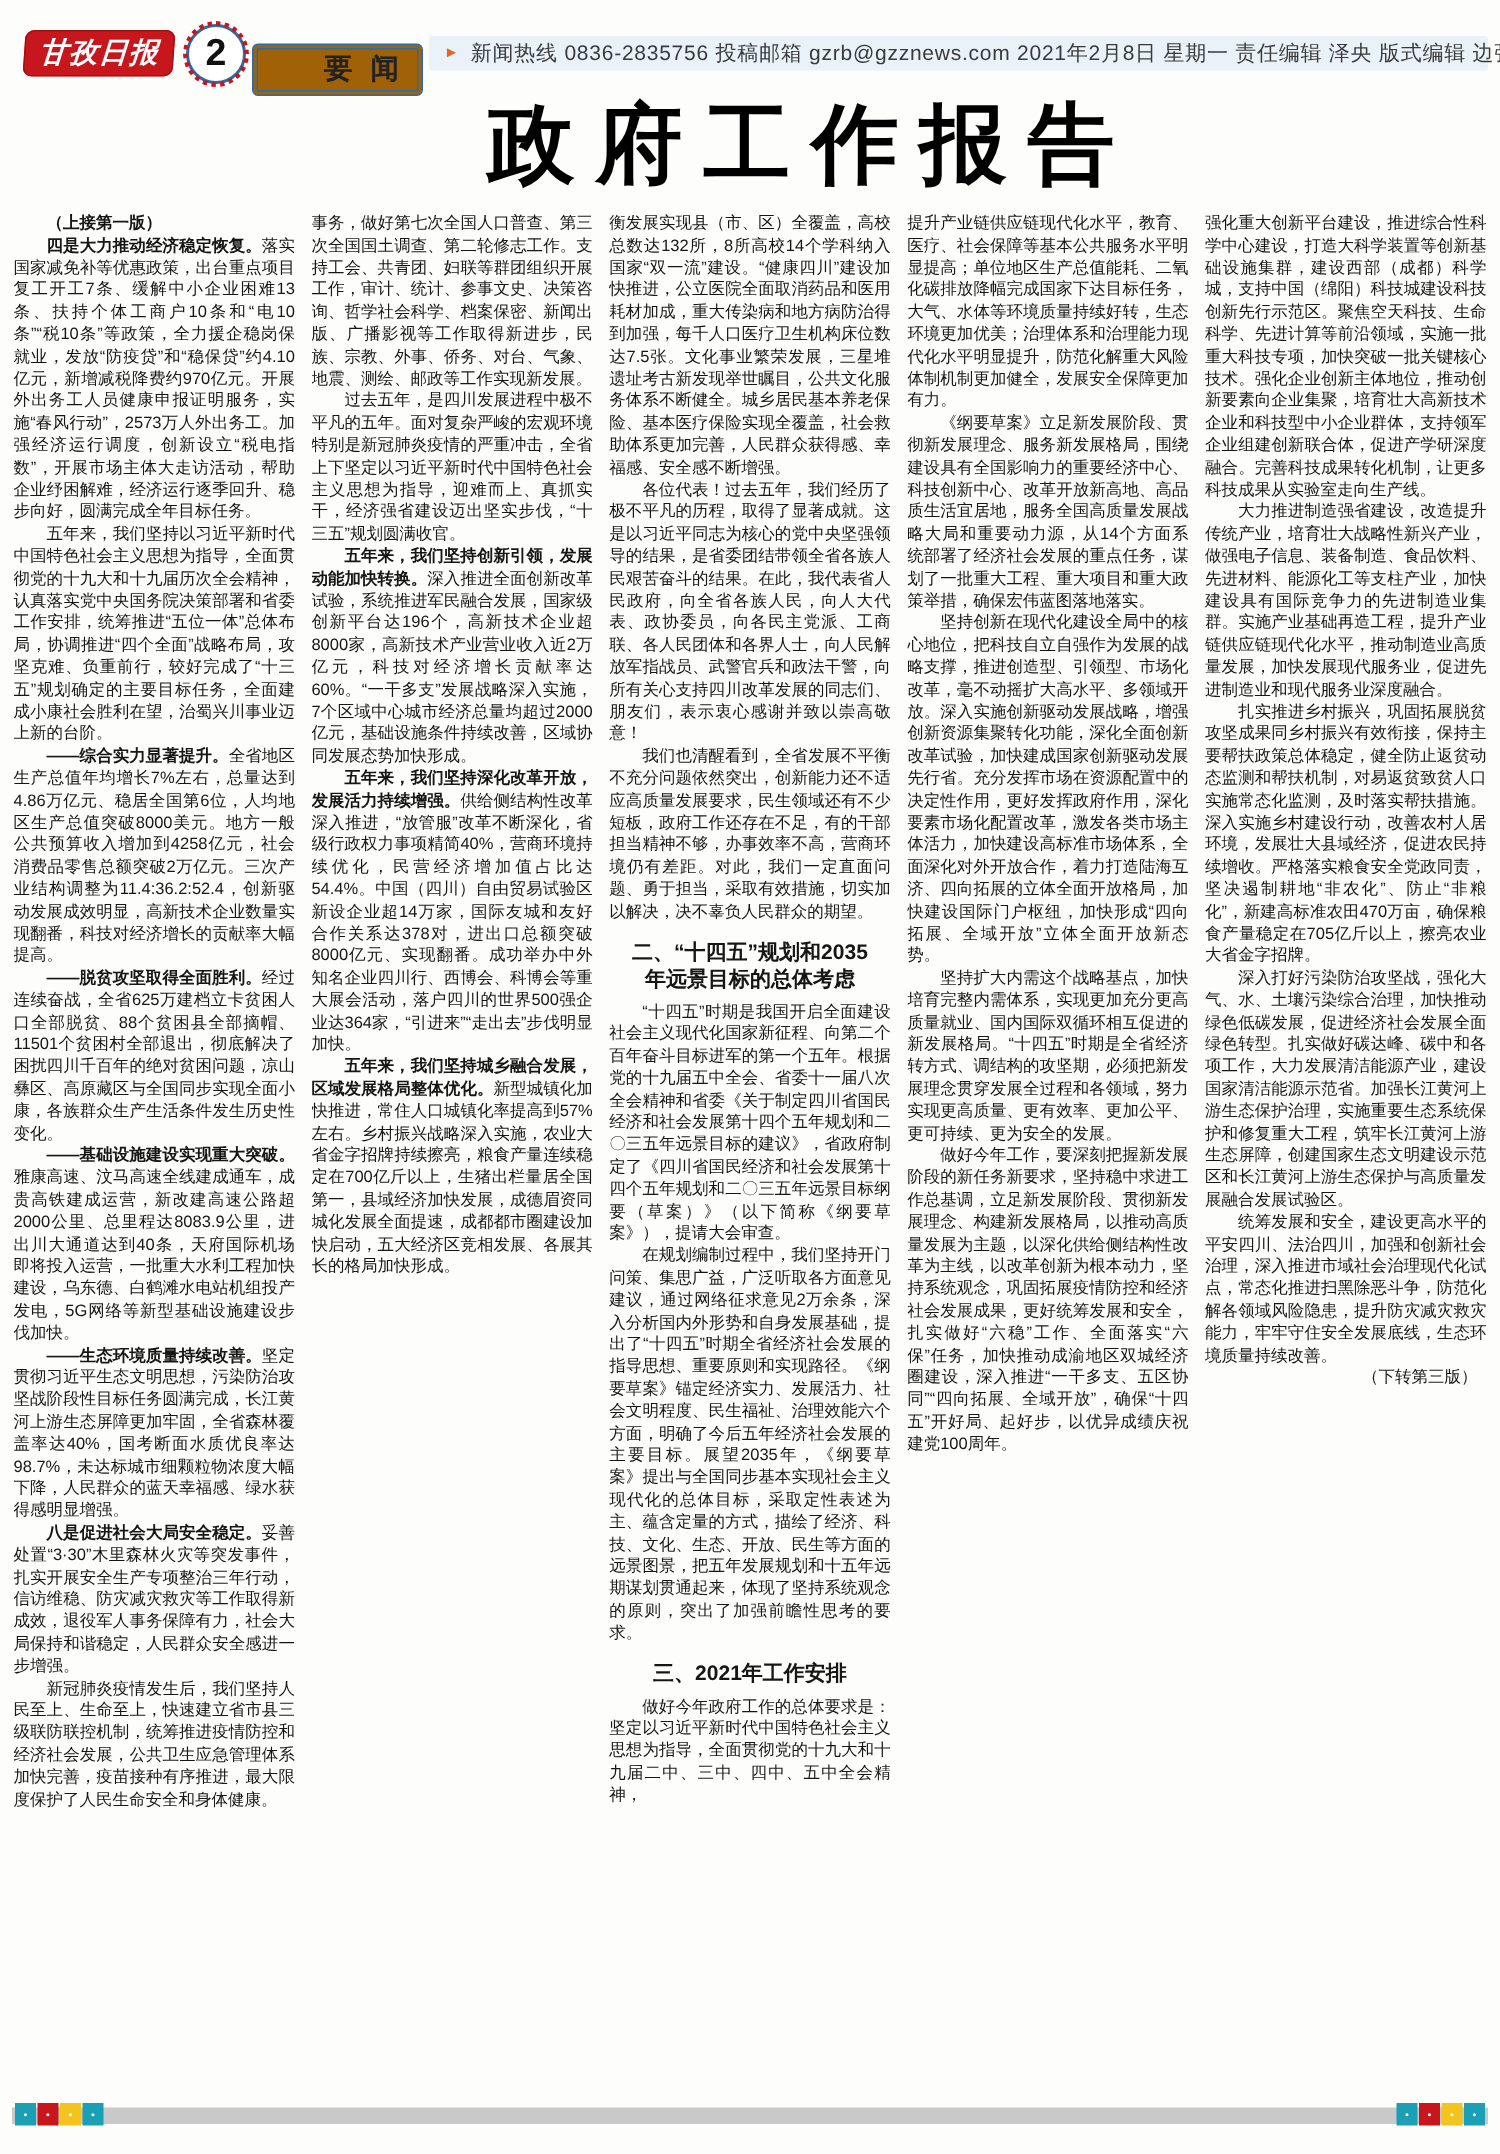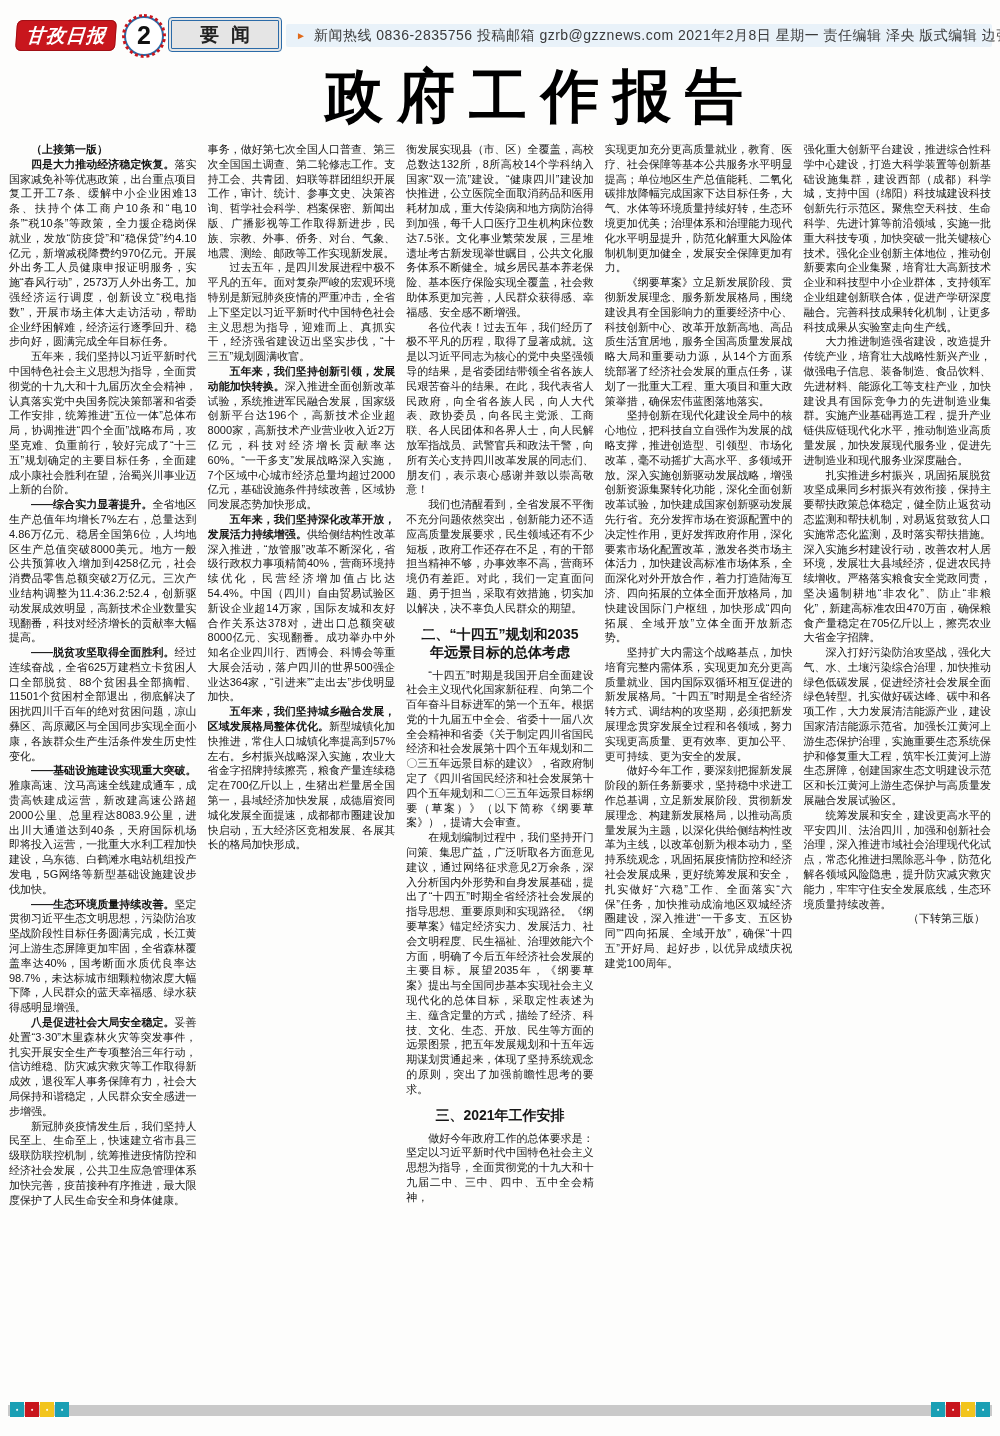--- a/index.html
+++ b/index.html
@@ -7,23 +7,23 @@
         font-family:"Liberation Sans",sans-serif;color:#1a1a1a;overflow:hidden;}
   
   .masthead{position:absolute;top:16px;left:8px;right:8px;height:42px;}
   .paper-logo{position:absolute;left:8px;top:4px;width:100px;height:31px;background:#c8161d;
         border-radius:6px;color:#fff;font-family:"Liberation Serif",serif;font-weight:bold;
         font-style:italic;font-size:19px;line-height:31px;text-align:center;letter-spacing:1px;
         transform:skewX(-4deg);box-shadow:0 0 0 1px #a01015 inset;}
   .page-badge{position:absolute;left:116px;top:0;width:36px;height:36px;background:#fff;
         border:2px solid #2b6ba8;border-radius:50%;outline:3px dotted #c8161d;outline-offset:-1px;
         font-weight:bold;font-size:25px;line-height:34px;text-align:center;color:#111;}
-  .section-box{position:absolute;left:160px;top:1px;width:106px;height:27px;background:#e5e5e5;
+  .section-box{position:absolute;left:160px;top:13px;width:106px;height:27px;background:#a16207;
         border:4px double #2b6ba8;border-radius:4px;font-weight:bold;font-size:19px;
-        line-height:27px;text-align:center;color:#222;letter-spacing:12px;text-indent:12px;}
+        line-height:27px;text-align:right;color:#222;letter-spacing:12px;text-indent:12px;}
   .info-strip{position:absolute;left:278px;top:8px;right:0;height:23px;background:#e9f2f9;
         border-radius:2px;display:flex;align-items:center;padding:0 10px;box-sizing:border-box;}
   .info-strip .arrow{color:#e06a1a;font-size:10px;margin-right:8px;}
   .info-strip .txt{font-size:14px;color:#3a3a3a;letter-spacing:0.5px;white-space:nowrap;}
   
   .headline{position:absolute;top:58px;left:0;width:100%;margin:0;text-align:center;
         font-family:"Liberation Serif",serif;font-weight:bold;font-size:58px;color:#000;
         letter-spacing:14px;text-indent:14px;padding-left:34px;}
   
   .cols{position:absolute;top:142px;left:9px;right:9px;height:1254px;display:flex;gap:11px;}
@@ -84,21 +84,21 @@
         <p class="cont">衡发展实现县（市、区）全覆盖，高校总数达132所，8所高校14个学科纳入国家“双一流”建设。“健康四川”建设加快推进，公立医院全面取消药品和医用耗材加成，重大传染病和地方病防治得到加强，每千人口医疗卫生机构床位数达7.5张。文化事业繁荣发展，三星堆遗址考古新发现举世瞩目，公共文化服务体系不断健全。城乡居民基本养老保险、基本医疗保险实现全覆盖，社会救助体系更加完善，人民群众获得感、幸福感、安全感不断增强。</p>
         <p class="para">各位代表！过去五年，我们经历了极不平凡的历程，取得了显著成就。这是以习近平同志为核心的党中央坚强领导的结果，是省委团结带领全省各族人民艰苦奋斗的结果。在此，我代表省人民政府，向全省各族人民，向人大代表、政协委员，向各民主党派、工商联、各人民团体和各界人士，向人民解放军指战员、武警官兵和政法干警，向所有关心支持四川改革发展的同志们、朋友们，表示衷心感谢并致以崇高敬意！</p>
         <p class="para">我们也清醒看到，全省发展不平衡不充分问题依然突出，创新能力还不适应高质量发展要求，民生领域还有不少短板，政府工作还存在不足，有的干部担当精神不够，办事效率不高，营商环境仍有差距。对此，我们一定直面问题、勇于担当，采取有效措施，切实加以解决，决不辜负人民群众的期望。</p>
         <div class="sec-h">二、“十四五”规划和2035年远景目标的总体考虑</div>
         <p class="para">“十四五”时期是我国开启全面建设社会主义现代化国家新征程、向第二个百年奋斗目标进军的第一个五年。根据党的十九届五中全会、省委十一届八次全会精神和省委《关于制定四川省国民经济和社会发展第十四个五年规划和二〇三五年远景目标的建议》，省政府制定了《四川省国民经济和社会发展第十四个五年规划和二〇三五年远景目标纲要（草案）》（以下简称《纲要草案》），提请大会审查。</p>
         <p class="para">在规划编制过程中，我们坚持开门问策、集思广益，广泛听取各方面意见建议，通过网络征求意见2万余条，深入分析国内外形势和自身发展基础，提出了“十四五”时期全省经济社会发展的指导思想、重要原则和实现路径。《纲要草案》锚定经济实力、发展活力、社会文明程度、民生福祉、治理效能六个方面，明确了今后五年经济社会发展的主要目标。展望2035年，《纲要草案》提出与全国同步基本实现社会主义现代化的总体目标，采取定性表述为主、蕴含定量的方式，描绘了经济、科技、文化、生态、开放、民生等方面的远景图景，把五年发展规划和十五年远期谋划贯通起来，体现了坚持系统观念的原则，突出了加强前瞻性思考的要求。</p>
         <div class="sec-h">三、2021年工作安排</div>
         <p class="para">做好今年政府工作的总体要求是：坚定以习近平新时代中国特色社会主义思想为指导，全面贯彻党的十九大和十九届二中、三中、四中、五中全会精神，</p>
       </div>
       <div class="col">
-        <p class="cont">实现更加充分更高质量就业，教育、医疗、社会保障等基本公共服务水平明显提高；单位地区生产总值能耗、二氧化碳排放降幅完成国家下达目标任务，大气、水体等环境质量持续好转，生态环境更加优美；治理体系和治理能力现代化水平明显提升，防范化解重大风险体制机制更加健全，发展安全保障更加有力。</p>
+        <p class="cont">提升产业链供应链现代化水平，教育、医疗、社会保障等基本公共服务水平明显提高；单位地区生产总值能耗、二氧化碳排放降幅完成国家下达目标任务，大气、水体等环境质量持续好转，生态环境更加优美；治理体系和治理能力现代化水平明显提升，防范化解重大风险体制机制更加健全，发展安全保障更加有力。</p>
         <p class="para">《纲要草案》立足新发展阶段、贯彻新发展理念、服务新发展格局，围绕建设具有全国影响力的重要经济中心、科技创新中心、改革开放新高地、高品质生活宜居地，服务全国高质量发展战略大局和重要动力源，从14个方面系统部署了经济社会发展的重点任务，谋划了一批重大工程、重大项目和重大政策举措，确保宏伟蓝图落地落实。</p>
         <p class="para">坚持创新在现代化建设全局中的核心地位，把科技自立自强作为发展的战略支撑，推进创造型、引领型、市场化改革，毫不动摇扩大高水平、多领域开放。深入实施创新驱动发展战略，增强创新资源集聚转化功能，深化全面创新改革试验，加快建成国家创新驱动发展先行省。充分发挥市场在资源配置中的决定性作用，更好发挥政府作用，深化要素市场化配置改革，激发各类市场主体活力，加快建设高标准市场体系，全面深化对外开放合作，着力打造陆海互济、四向拓展的立体全面开放格局，加快建设国际门户枢纽，加快形成“四向拓展、全域开放”立体全面开放新态势。</p>
         <p class="para">坚持扩大内需这个战略基点，加快培育完整内需体系，实现更加充分更高质量就业、国内国际双循环相互促进的新发展格局。“十四五”时期是全省经济转方式、调结构的攻坚期，必须把新发展理念贯穿发展全过程和各领域，努力实现更高质量、更有效率、更加公平、更可持续、更为安全的发展。</p>
         <p class="para">做好今年工作，要深刻把握新发展阶段的新任务新要求，坚持稳中求进工作总基调，立足新发展阶段、贯彻新发展理念、构建新发展格局，以推动高质量发展为主题，以深化供给侧结构性改革为主线，以改革创新为根本动力，坚持系统观念，巩固拓展疫情防控和经济社会发展成果，更好统筹发展和安全，扎实做好“六稳”工作、全面落实“六保”任务，加快推动成渝地区双城经济圈建设，深入推进“一干多支、五区协同”“四向拓展、全域开放”，确保“十四五”开好局、起好步，以优异成绩庆祝建党100周年。</p>
       </div>
       <div class="col">
         <p class="cont">强化重大创新平台建设，推进综合性科学中心建设，打造大科学装置等创新基础设施集群，建设西部（成都）科学城，支持中国（绵阳）科技城建设科技创新先行示范区。聚焦空天科技、生命科学、先进计算等前沿领域，实施一批重大科技专项，加快突破一批关键核心技术。强化企业创新主体地位，推动创新要素向企业集聚，培育壮大高新技术企业和科技型中小企业群体，支持领军企业组建创新联合体，促进产学研深度融合。完善科技成果转化机制，让更多科技成果从实验室走向生产线。</p>
         <p class="para">大力推进制造强省建设，改造提升传统产业，培育壮大战略性新兴产业，做强电子信息、装备制造、食品饮料、先进材料、能源化工等支柱产业，加快建设具有国际竞争力的先进制造业集群。实施产业基础再造工程，提升产业链供应链现代化水平，推动制造业高质量发展，加快发展现代服务业，促进先进制造业和现代服务业深度融合。</p>
         <p class="para">扎实推进乡村振兴，巩固拓展脱贫攻坚成果同乡村振兴有效衔接，保持主要帮扶政策总体稳定，健全防止返贫动态监测和帮扶机制，对易返贫致贫人口实施常态化监测，及时落实帮扶措施。深入实施乡村建设行动，改善农村人居环境，发展壮大县域经济，促进农民持续增收。严格落实粮食安全党政同责，坚决遏制耕地“非农化”、防止“非粮化”，新建高标准农田470万亩，确保粮食产量稳定在705亿斤以上，擦亮农业大省金字招牌。</p>
         <p class="para">深入打好污染防治攻坚战，强化大气、水、土壤污染综合治理，加快推动绿色低碳发展，促进经济社会发展全面绿色转型。扎实做好碳达峰、碳中和各项工作，大力发展清洁能源产业，建设国家清洁能源示范省。加强长江黄河上游生态保护治理，实施重要生态系统保护和修复重大工程，筑牢长江黄河上游生态屏障，创建国家生态文明建设示范区和长江黄河上游生态保护与高质量发展融合发展试验区。</p>

